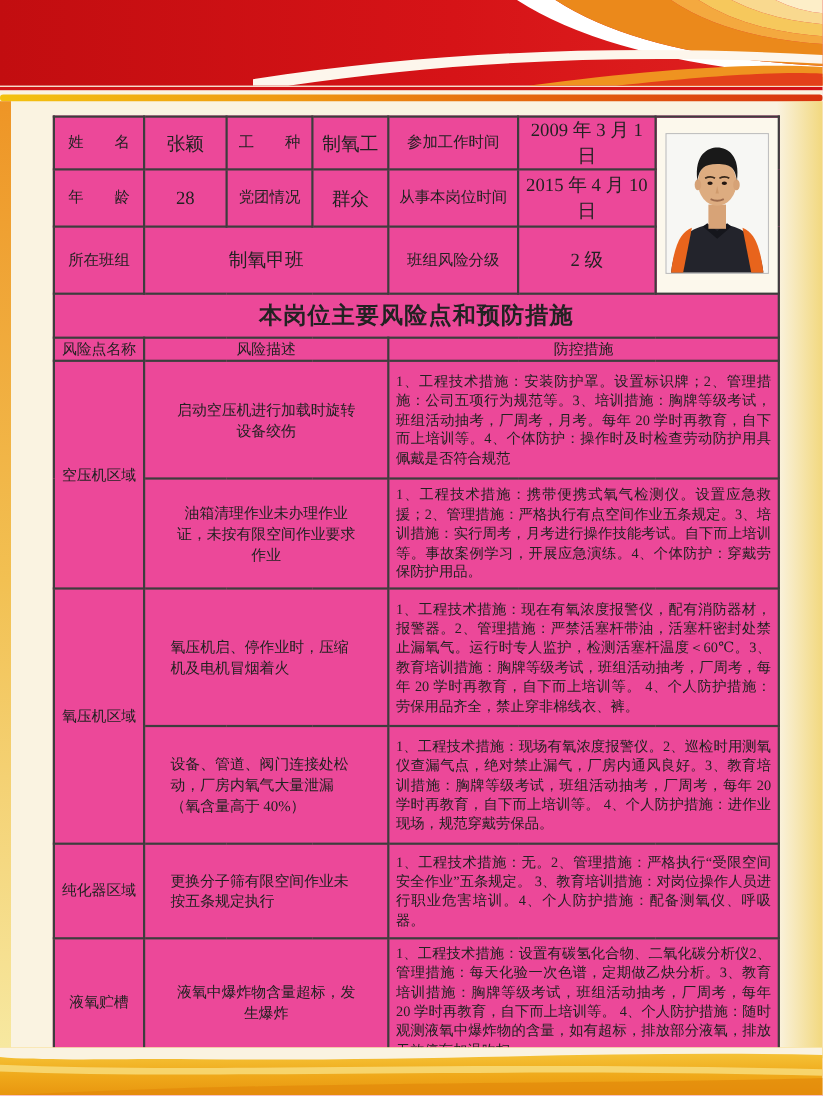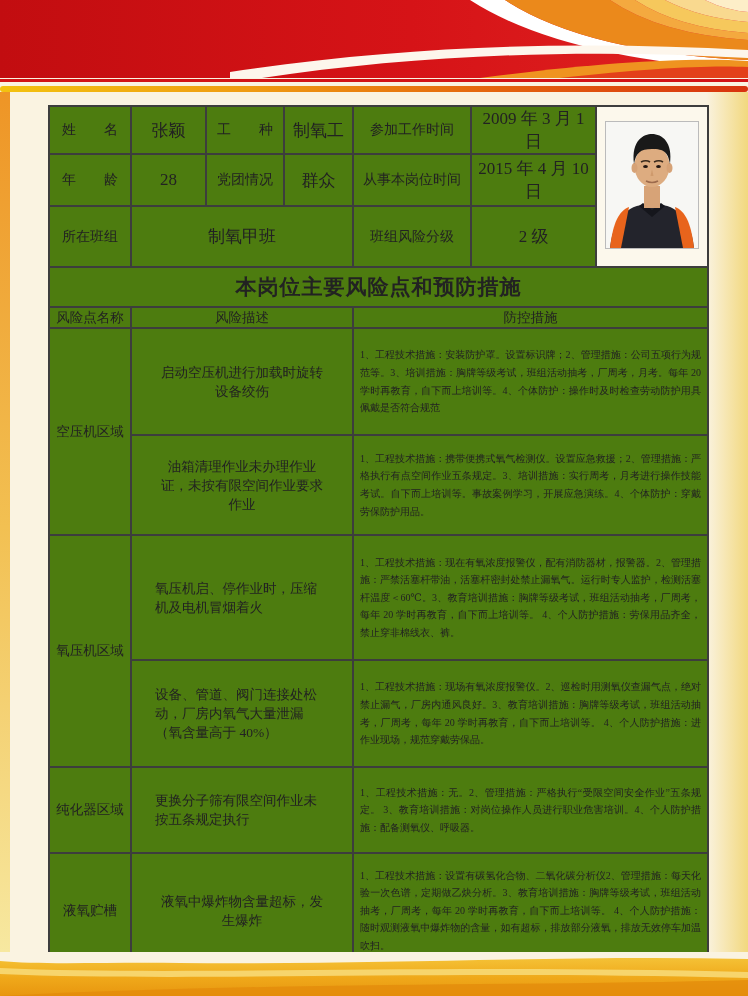--- a/index.html
+++ b/index.html
@@ -26,35 +26,35 @@
     background:linear-gradient(#ee9526,#f2c052,#f7e9a2); }
   .edge-right { position:absolute; right:0; top:92px; width:42px; height:870px;
     background:linear-gradient(to right, rgba(250,243,225,0), #f2d87e); }
 
   
   .footer { position:absolute; left:0; bottom:0; width:748px; height:44px; }
   .footer svg { display:block; width:748px; height:44px; }
 
   
   table.card { position:absolute; left:48px; top:105px; width:659px;
-    border-collapse:collapse; table-layout:fixed; background:#4d7c0f; }
+    border-collapse:collapse; table-layout:fixed; background:#ec4899; }
   table.card td {
     border:2px solid #3d3d3d; color:#222; vertical-align:middle;
     overflow:hidden;
   }
   td.lbl  { font-size:14px; text-align:center; }
   td.val  { font-size:17px; text-align:center; }
   td.photo-cell { background:#fcf8ec; text-align:center; vertical-align:middle; padding:4px; }
   td.sect { font-size:21px; font-weight:bold; text-align:center; letter-spacing:1px; }
   td.hdr  { font-size:13.5px; text-align:center; }
   td.area { font-size:13.5px; text-align:center; }
   td.desc { font-size:13.5px; padding:2px 23px; line-height:19px; }
   td.desc.center { text-align:center; }
   td.desc.left   { text-align:left; }
-  td.meas { font-size:10px; text-align:justify; padding:2px 6px; line-height:17.6px; }
+  td.meas { font-size:13px; text-align:justify; padding:2px 6px; line-height:17.6px; }
   tr.h40  { height:40px; }
   tr.h52  { height:52px; }
   tr.h53  { height:61px; }
   tr.h40b { height:40px; }
   tr.h33  { height:21px; }
   tr.h107 { height:107px; }
   tr.h100 { height:100px; }
   tr.h125 { height:125px; }
   tr.h86  { height:86px; }
   tr.h115 { height:115px; }

